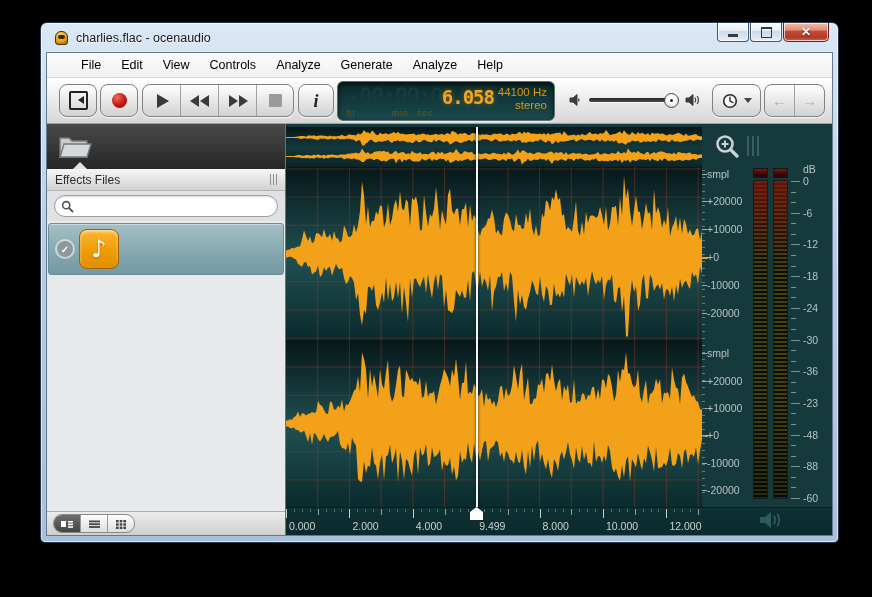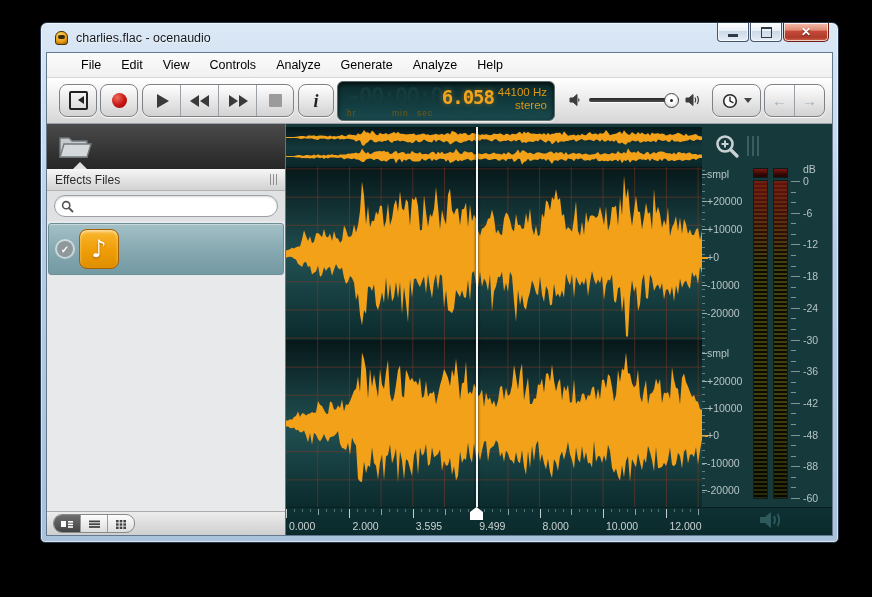--- a/index.html
+++ b/index.html
@@ -452,21 +452,21 @@
             <div class="tick minor" style="left: 356.625px; height: 3px;"></div>
             <div class="tick minor" style="left: 364.55px; height: 3px;"></div>
             <div class="tick minor" style="left: 372.475px; height: 3px;"></div>
             <div class="tick major" style="left: 380.4px; height: 9px;"></div>
             <div class="tick minor" style="left: 388.325px; height: 3px;"></div>
             <div class="tick minor" style="left: 396.25px; height: 3px;"></div>
             <div class="tick minor" style="left: 404.175px; height: 3px;"></div>
             <div class="tick " style="left: 412.1px; height: 6px;"></div>
             <span class="rlabel" style="left: 3px;">0.000</span>
             <span class="rlabel" style="left: 66.4px;">2.000</span>
-            <span class="rlabel" style="left: 129.8px;">3.595</span>
+            <span class="rlabel" style="left: 129.8px;">4.000</span>
             <span class="rlabel" style="left: 193.2px;">9.499</span>
             <span class="rlabel" style="left: 256.6px;">8.000</span>
             <span class="rlabel" style="left: 320px;">10.000</span>
             <span class="rlabel" style="left: 383.4px;">12.000</span>
           </div>
         <div class="playhead"></div>
         <div class="ph-marker"></div>
 
         <svg width="28" height="28" style="position:absolute;left:428px;top:9px;" viewBox="0 0 28 28">
           <circle cx="11" cy="11" r="7.5" fill="none" stroke="#c9d1d3" stroke-width="2.6"></circle>
@@ -582,21 +582,21 @@
             <div class="db-tick" style="top: 204.93px; width: 5px;"></div>
             <div class="db-tick" style="top: 215.5px; width: 9px;"></div>
             <div class="db-label" style="top: 209.5px;">-30</div>
             <div class="db-tick" style="top: 226.07px; width: 5px;"></div>
             <div class="db-tick" style="top: 236.63px; width: 5px;"></div>
             <div class="db-tick" style="top: 247.2px; width: 9px;"></div>
             <div class="db-label" style="top: 241.2px;">-36</div>
             <div class="db-tick" style="top: 257.77px; width: 5px;"></div>
             <div class="db-tick" style="top: 268.33px; width: 5px;"></div>
             <div class="db-tick" style="top: 278.9px; width: 9px;"></div>
-            <div class="db-label" style="top: 272.9px;">-42</div>
+            <div class="db-label" style="top: 272.9px;">-23</div>
             <div class="db-tick" style="top: 289.47px; width: 5px;"></div>
             <div class="db-tick" style="top: 300.03px; width: 5px;"></div>
             <div class="db-tick" style="top: 310.6px; width: 9px;"></div>
             <div class="db-label" style="top: 304.6px;">-48</div>
             <div class="db-tick" style="top: 321.17px; width: 5px;"></div>
             <div class="db-tick" style="top: 331.73px; width: 5px;"></div>
             <div class="db-tick" style="top: 342.3px; width: 9px;"></div>
             <div class="db-label" style="top: 336.3px;">-88</div>
             <div class="db-tick" style="top: 352.87px; width: 5px;"></div>
             <div class="db-tick" style="top: 363.43px; width: 5px;"></div>

